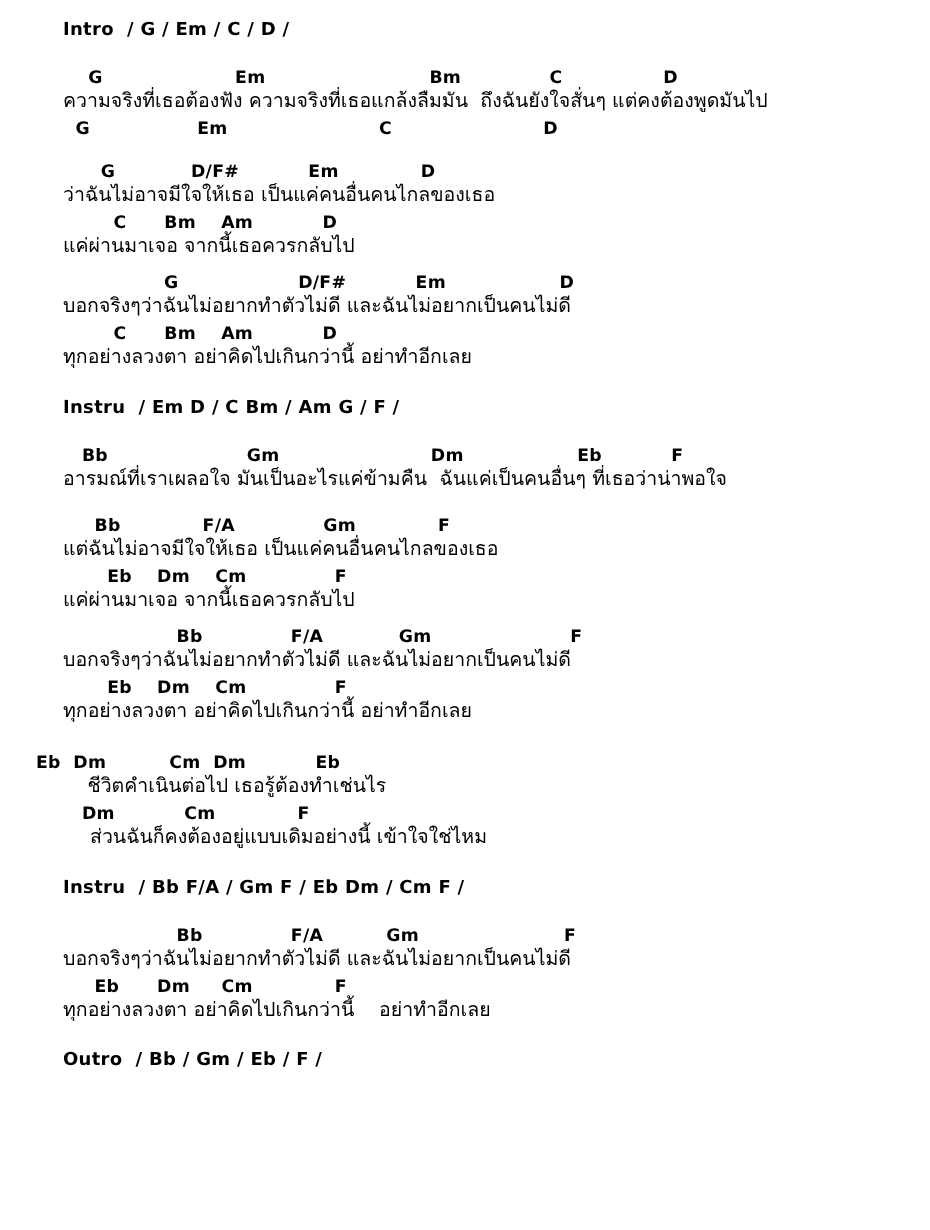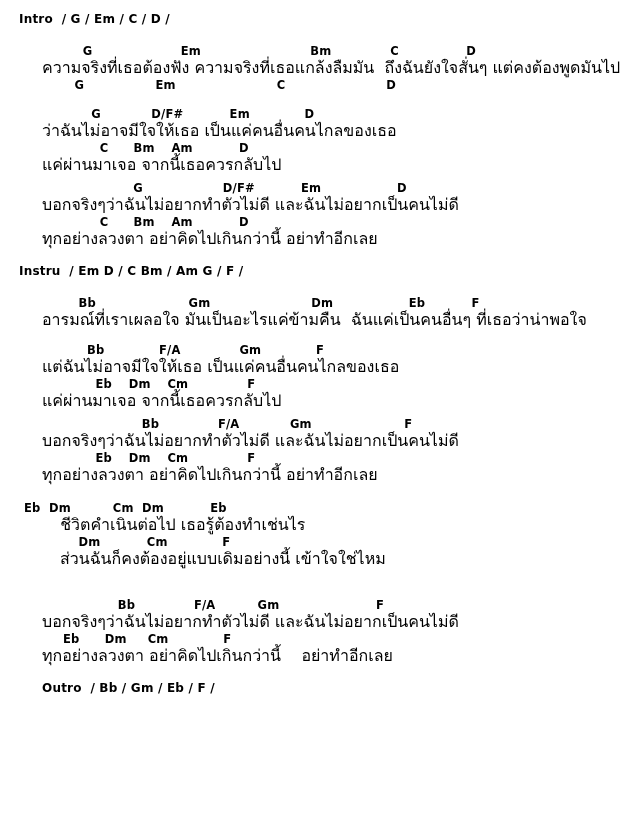--- a/index.html
+++ b/index.html
@@ -14,38 +14,38 @@
     color: #000000;
     overflow: hidden;
   }
   #sheet {
     padding: 12px 0 0 0;
     box-sizing: border-box;
   }
   .section-head {
     font-weight: bold;
     font-size: 12px;
-    padding-left: 19px;
+    padding-left: 42px;
     margin: 0 0 4px 0;
     white-space: pre;
     letter-spacing: 0.2px;
   }
   .chord-line {
     font-family: "DejaVu Sans", "Liberation Sans", sans-serif;
     font-weight: bold;
     font-size: 11.5px;
     white-space: pre;
     margin: 0;
     line-height: 16px;
-    padding-left: 66px;
+    padding-left: 42px;
     letter-spacing: 0.2px;
   }
   .lyric-line {
     font-family: "DejaVu Sans", "Liberation Sans", sans-serif;
-    font-size: 16px;
+    font-size: 13px;
     white-space: pre;
     margin: 0;
     line-height: 18px;
     padding-left: 42px;
   }
   .spacer-sm { height: 6px; }
   .spacer-md { height: 13px; }
   .spacer-lg { height: 16px; }
 </style>
 </head>
@@ -81,20 +81,21 @@
     <div class="chord-line">                  Bb              F/A            Gm                      F</div>
     <div class="lyric-line">บอกจริงๆว่าฉันไม่อยากทำตัวไม่ดี และฉันไม่อยากเป็นคนไม่ดี</div>
     <div class="chord-line">       Eb    Dm    Cm              F</div>
     <div class="lyric-line">ทุกอย่างลวงตา อย่าคิดไปเกินกว่านี้ อย่าทำอีกเลย</div>
     <div class="spacer-lg"></div>
     <div class="chord-line" style="padding-left: 24px;">Eb  Dm          Cm  Dm           Eb</div>
     <div class="lyric-line" style="padding-left: 50px;">  ชีวิตคำเนินต่อไป เธอรู้ต้องทำเช่นไร</div>
     <div class="chord-line" style="">   Dm           Cm             F</div>
     <div class="lyric-line" style="padding-left: 42px; margin-left: 18px;">ส่วนฉันก็คงต้องอยู่แบบเดิมอย่างนี้ เข้าใจใช่ไหม</div>
     <div class="spacer-lg"></div>
+    <div class="section-head" style="padding-left: 42px;">Instru  / Bb F/A / Gm F / Eb Dm / Cm F /</div>
     <div class="spacer-md"></div>
     <div class="chord-line" style="padding-left: 42px;">                  Bb              F/A          Gm                       F</div>
     <div class="lyric-line" style="padding-left: 42px;">บอกจริงๆว่าฉันไม่อยากทำตัวไม่ดี และฉันไม่อยากเป็นคนไม่ดี</div>
     <div class="chord-line" style="padding-left: 42px;">     Eb      Dm     Cm             F</div>
     <div class="lyric-line" style="padding-left: 42px;">ทุกอย่างลวงตา อย่าคิดไปเกินกว่านี้    อย่าทำอีกเลย</div>
     <div class="spacer-lg"></div>
     <div class="section-head" style="padding-left: 42px;">Outro  / Bb / Gm / Eb / F /</div>
   </div>
 
 </body></html>

